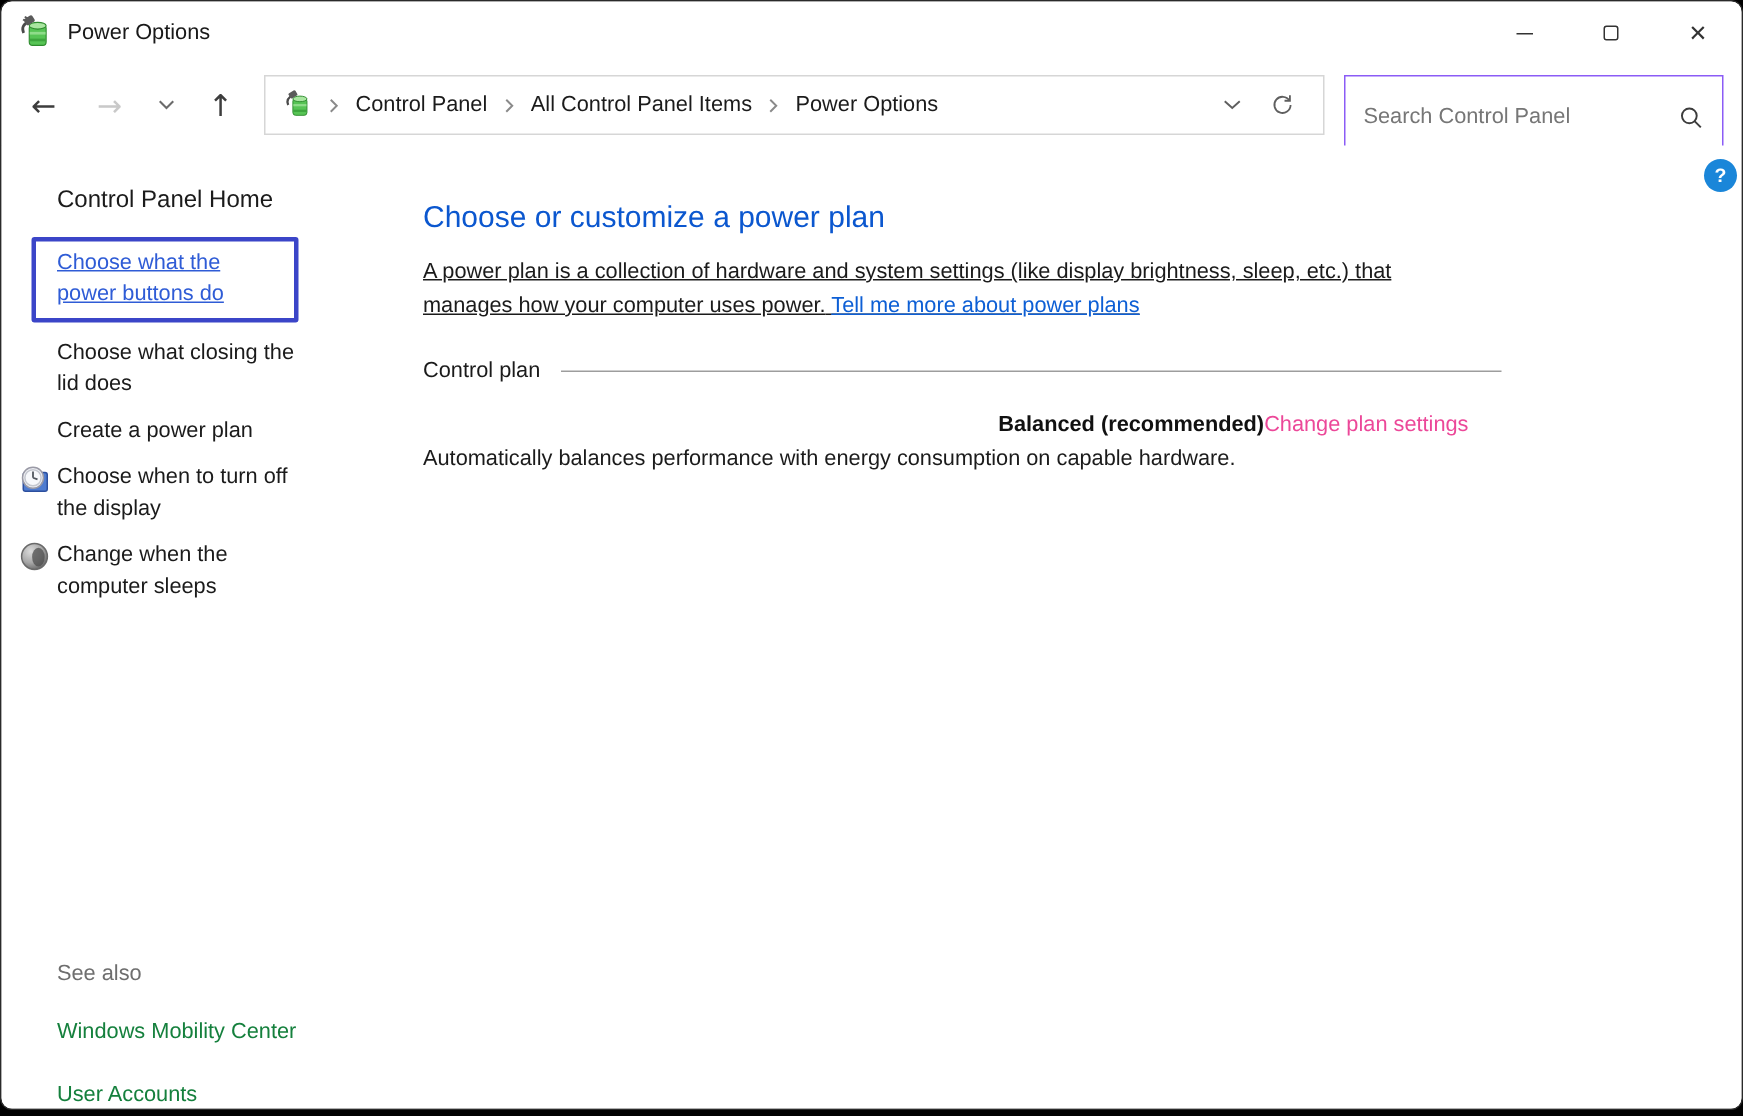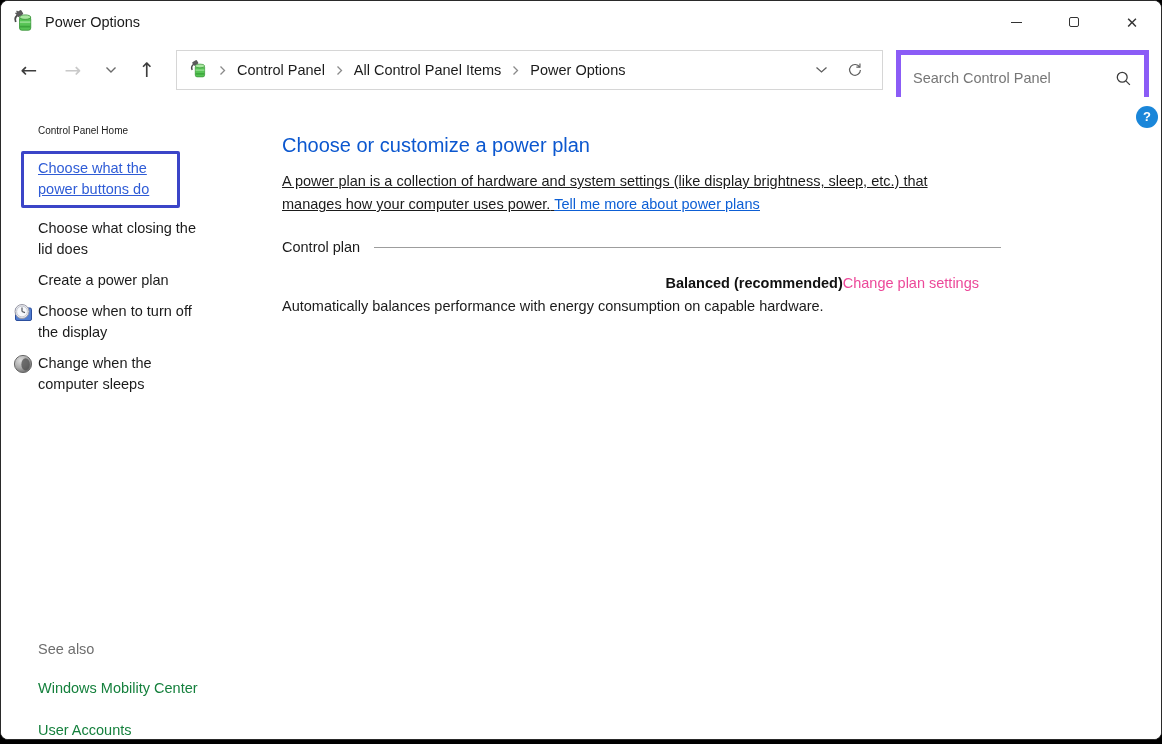--- a/index.html
+++ b/index.html
@@ -53,36 +53,36 @@
   }
   .addressbar .crumb-icon { width: 20px; height: 20px; margin: 0 4px 0 2px; }
   .crumb-sep { margin: 0 6px; display: flex; align-items: center; }
   .crumb { font-size: 14.5px; color: #1b1b1b; padding: 4px 5px; cursor: pointer; white-space: nowrap; }
   .addr-spacer { flex: 1; }
   .addr-btn { background: transparent; border: none; cursor: pointer; display: flex; align-items: center; justify-content: center; width: 34px; height: 34px; }
 
   .searchbox {
     position: absolute; left: 895px; top: 7px;
     width: 253px; height: 56px;
-    border: 5px solid #8b5cf6; background: #fff;
+    border: 1px solid #8b5cf6; background: #fff;
     display: flex; align-items: center; padding: 0 12px;
   }
   .searchbox input {
     flex: 1; border: none; outline: none; font-size: 14.5px;
     font-family: "Liberation Sans", sans-serif; color: #1b1b1b; background: transparent;
   }
   .searchbox input::placeholder { color: #767676; }
 
   
   .content { position: absolute; top: 96px; left: 0; right: 0; bottom: 0; display: flex; background: #fff; }
 
   .sidebar { width: 250px; position: relative; flex-shrink: 0; }
-  .cp-home { margin: 28px 0 0 37px; font-size: 10px; color: #1b1b1b; cursor: pointer; width: fit-content; }
+  .cp-home { margin: 28px 0 0 37px; font-size: 16px; color: #1b1b1b; cursor: pointer; width: fit-content; }
   .highlight-box {
-    margin: 15px 0 0 20px; width: 159px;
+    margin: 15px 0 0 20px; width: 178px;
     border: 3px solid #3b45c8; border-radius: 2px;
     padding: 4px 6px 5px 14px;
   }
   .task-link {
     font-size: 14.5px; color: #2f5cd6; text-decoration: underline;
     line-height: 21px; cursor: pointer; display: inline;
   }
   .task-item {
     position: relative; margin: 10px 37px 0 37px;
     font-size: 14.5px; color: #1b1b1b; line-height: 21px; cursor: pointer;

